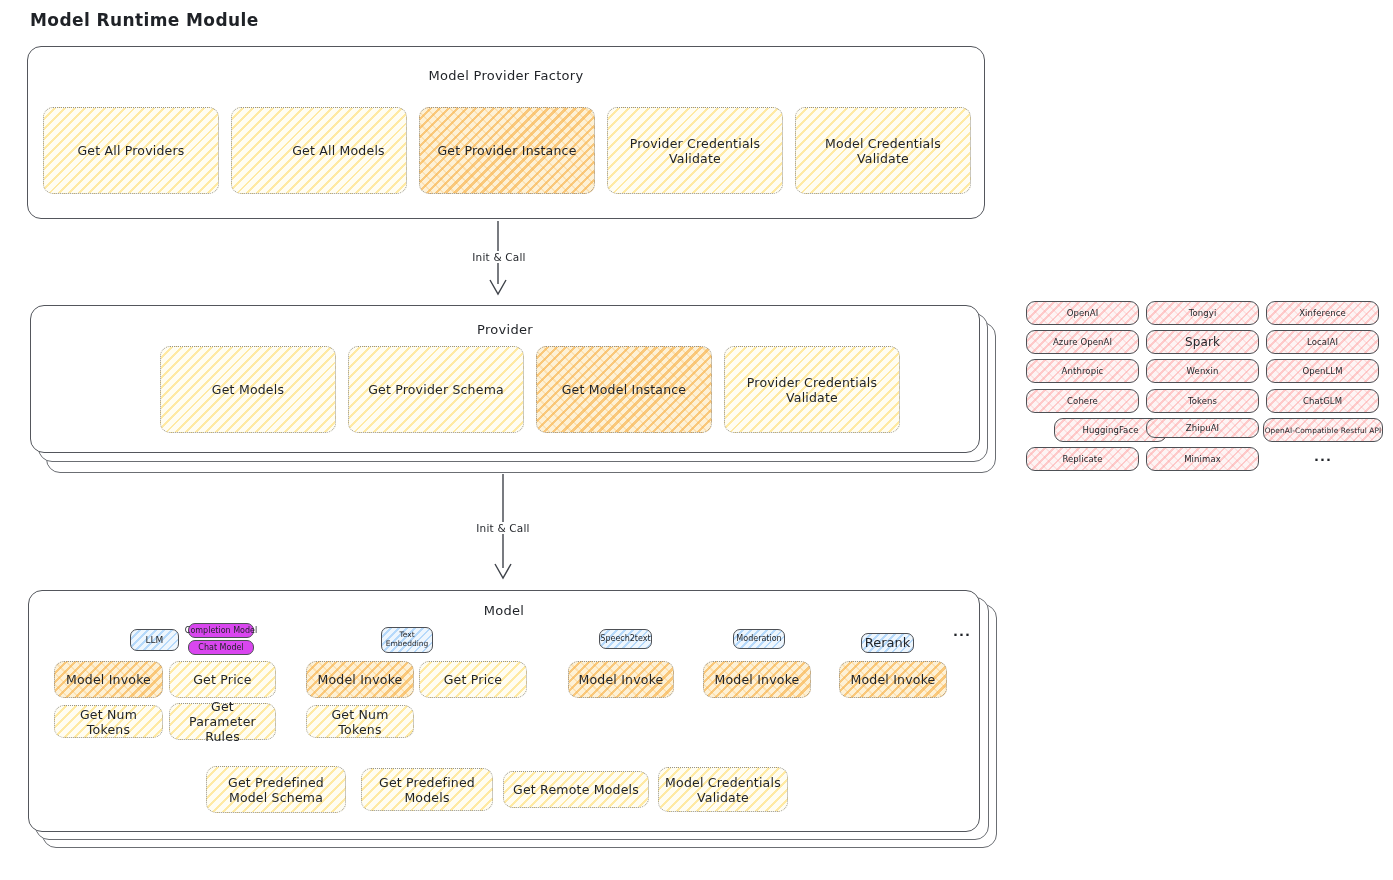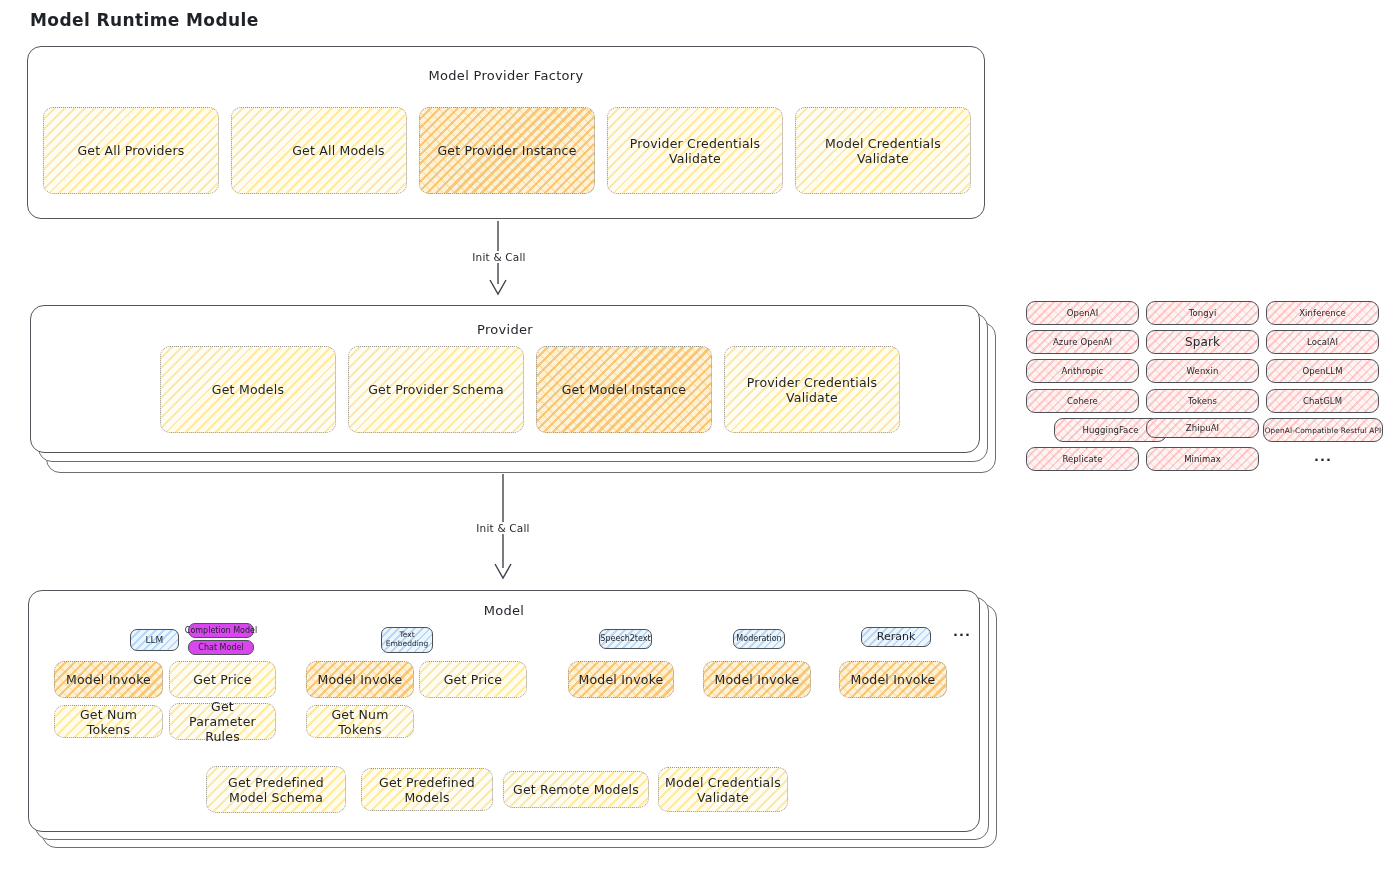--- a/index.html
+++ b/index.html
@@ -114,21 +114,21 @@
   <div class="stack-layer" style="left:35px; top:597px; width:954px; height:243px;"></div>
   <div class="container" id="model-box" style="left:28px; top:590px; width:952px; height:242px;">
     <div class="box-title" style="top:12px;">Model</div>
     <div class="ellipsis" style="left:924px; top:33px;">...</div>
   <div class="chip fill-blue" style="left: 101px; top: 38px; width: 49px; height: 22px; font-size: 9px; text-align: right;">LLM</div>
       <div class="subbox" style="left: 159px; top: 32px; width: 66px; height: 15px;">Completion Model</div>
       <div class="subbox" style="left: 159px; top: 49px; width: 66px; height: 15px;">Chat Model</div>
       <div class="chip fill-blue" style="left: 352px; top: 36px; width: 52px; height: 26px; font-size: 7.5px;">Text Embedding</div>
       <div class="chip fill-blue" style="left: 570px; top: 38px; width: 53px; height: 20px; font-size: 8px;">Speech2text</div>
       <div class="chip fill-blue" style="left: 704px; top: 38px; width: 52px; height: 20px; font-size: 8px;">Moderation</div>
-      <div class="chip fill-blue" style="left: 832px; top: 36px; width: 70px; height: 20px; font-size: 11px;">Rerank</div>
+      <div class="chip fill-blue" style="left: 832px; top: 42px; width: 53px; height: 20px; font-size: 13px;">Rerank</div>
       <div class="btn fill-orange" style="left: 25px; top: 70px; width: 109px; height: 37px;">Model Invoke</div>
       <div class="btn fill-yellow" style="left: 140px; top: 70px; width: 107px; height: 37px;">Get Price</div>
       <div class="btn fill-yellow" style="left: 25px; top: 114px; width: 109px; height: 33px;">Get Num Tokens</div>
       <div class="btn fill-yellow" style="left: 140px; top: 112px; width: 107px; height: 37px;">Get Parameter Rules</div>
       <div class="btn fill-orange" style="left: 277px; top: 70px; width: 108px; height: 37px;">Model Invoke</div>
       <div class="btn fill-yellow" style="left: 390px; top: 70px; width: 108px; height: 37px;">Get Price</div>
       <div class="btn fill-yellow" style="left: 277px; top: 114px; width: 108px; height: 33px;">Get Num Tokens</div>
       <div class="btn fill-orange" style="left: 539px; top: 70px; width: 106px; height: 37px;">Model Invoke</div>
       <div class="btn fill-orange" style="left: 674px; top: 70px; width: 108px; height: 37px;">Model Invoke</div>
       <div class="btn fill-orange" style="left: 810px; top: 70px; width: 108px; height: 37px;">Model Invoke</div>

